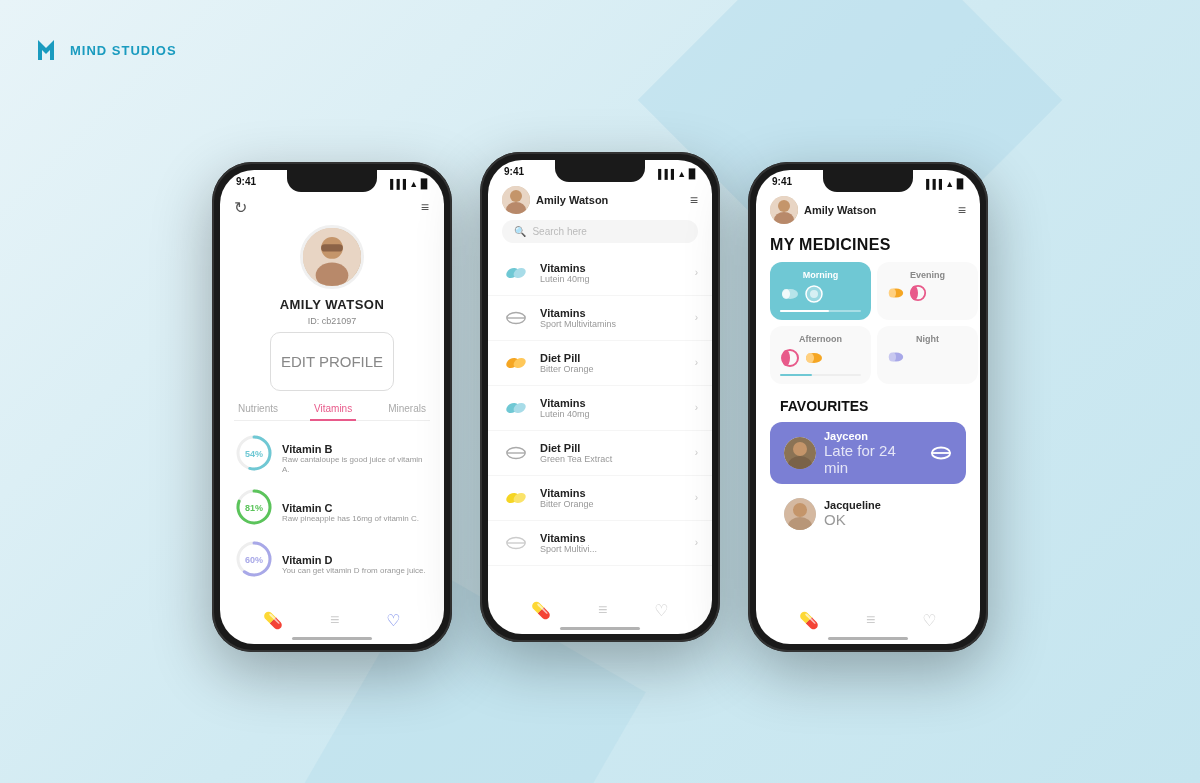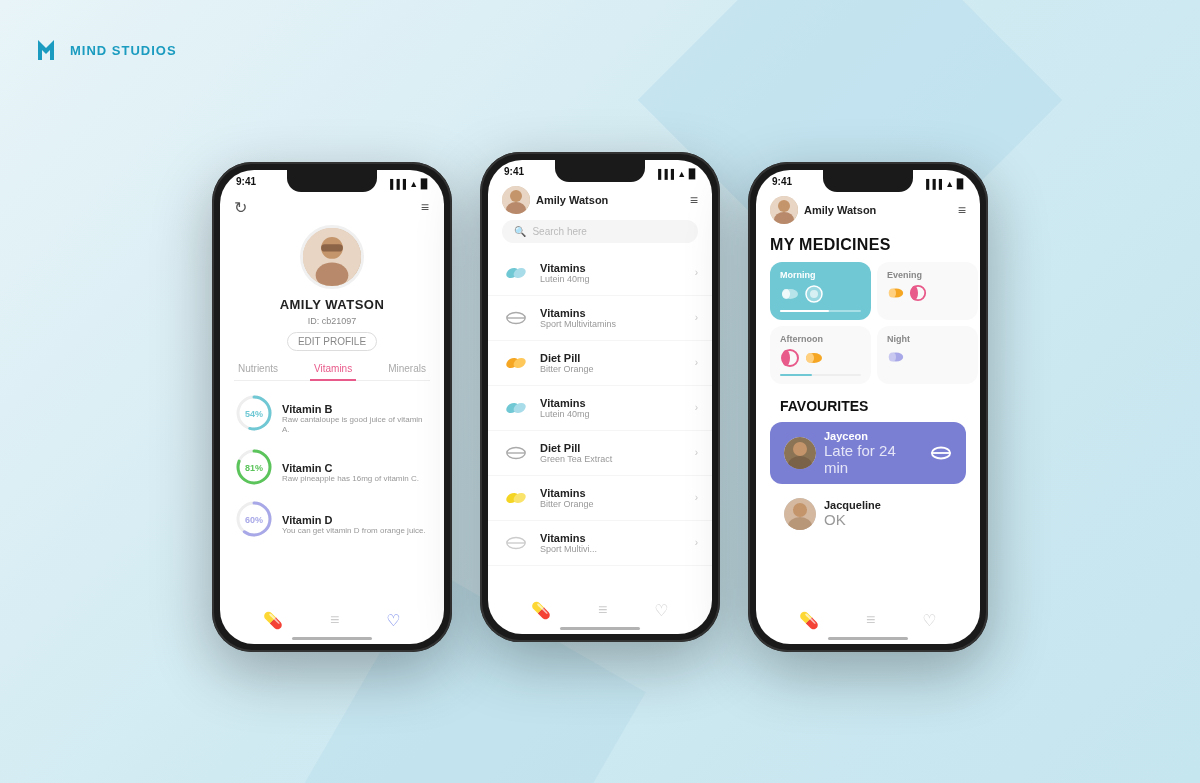--- a/index.html
+++ b/index.html
@@ -148,24 +148,24 @@
       font-weight: 700;
       color: #222;
       letter-spacing: 0.5px;
       margin-top: 4px;
     }
     .profile-id {
       font-size: 9px;
       color: #888;
     }
     .edit-profile-btn {
-      font-size: 10px;
+      font-size: 15px;
       color: #888;
       border: 1px solid #ddd;
-      padding: 3px 10px;
+      padding: 20px 10px;
       border-radius: 10px;
       margin-top: 2px;
       background: #fff;
     }
 
     .tabs {
       display: flex;
       justify-content: space-between;
       margin-top: 10px;
       border-bottom: 1px solid #eee;
@@ -278,20 +278,21 @@
       font-weight: 800;
       color: #111;
       padding: 6px 14px 8px 14px;
       letter-spacing: 0.3px;
     }
     .schedule-grid {
       display: grid;
       grid-template-columns: 1fr 1fr;
       gap: 6px;
       padding: 0 2px 10px 14px;
+      text-align: center;
     }
     .schedule-card {
       border-radius: 12px;
       padding: 8px 10px;
       background: #f9f9f9;
     }
     .schedule-card.active {
       background: #6fc8d4;
     }
     .schedule-label {

